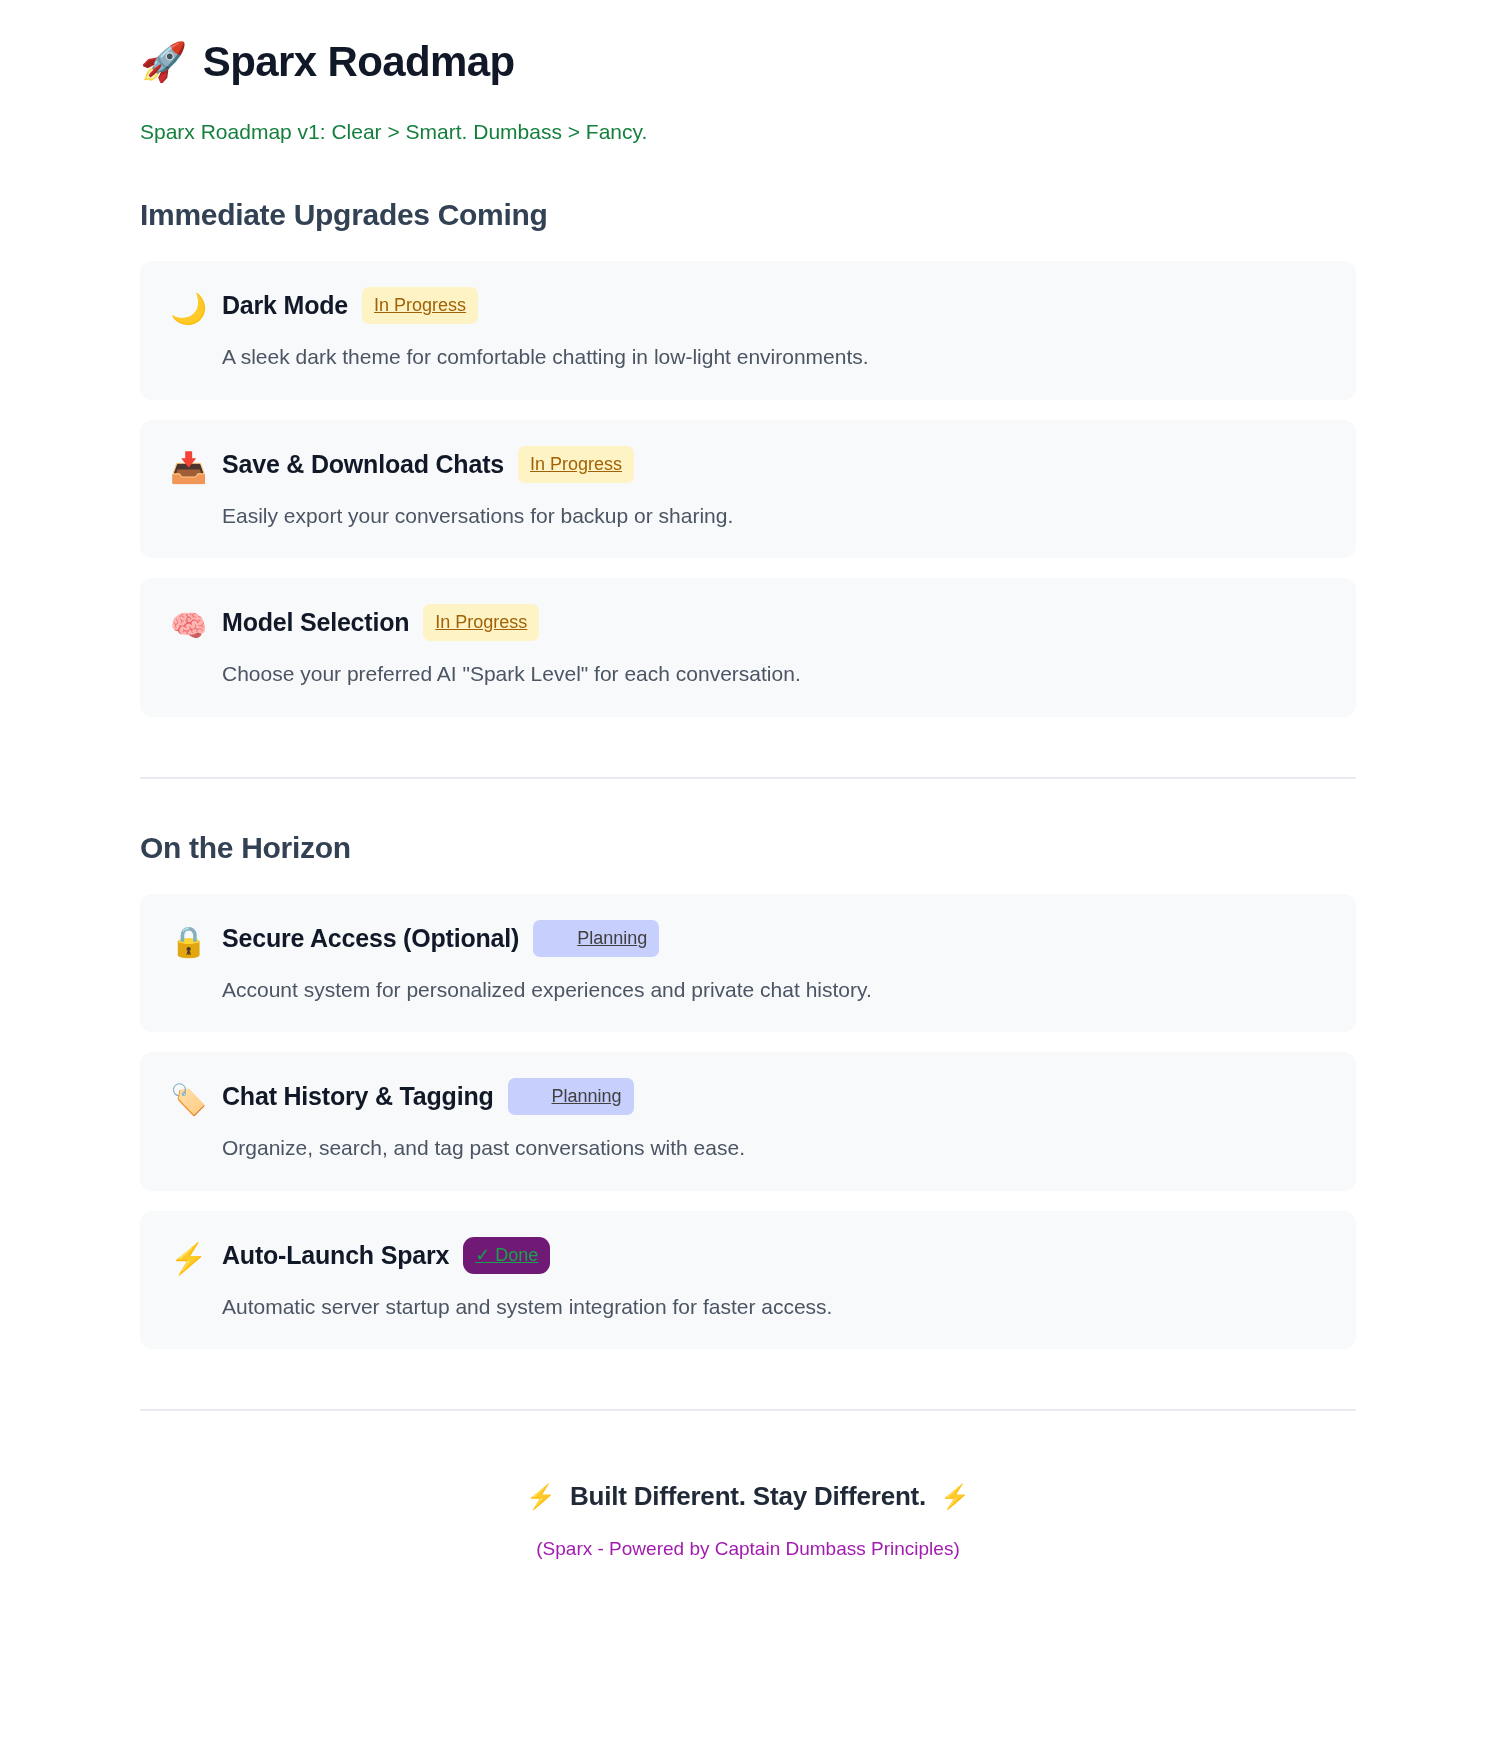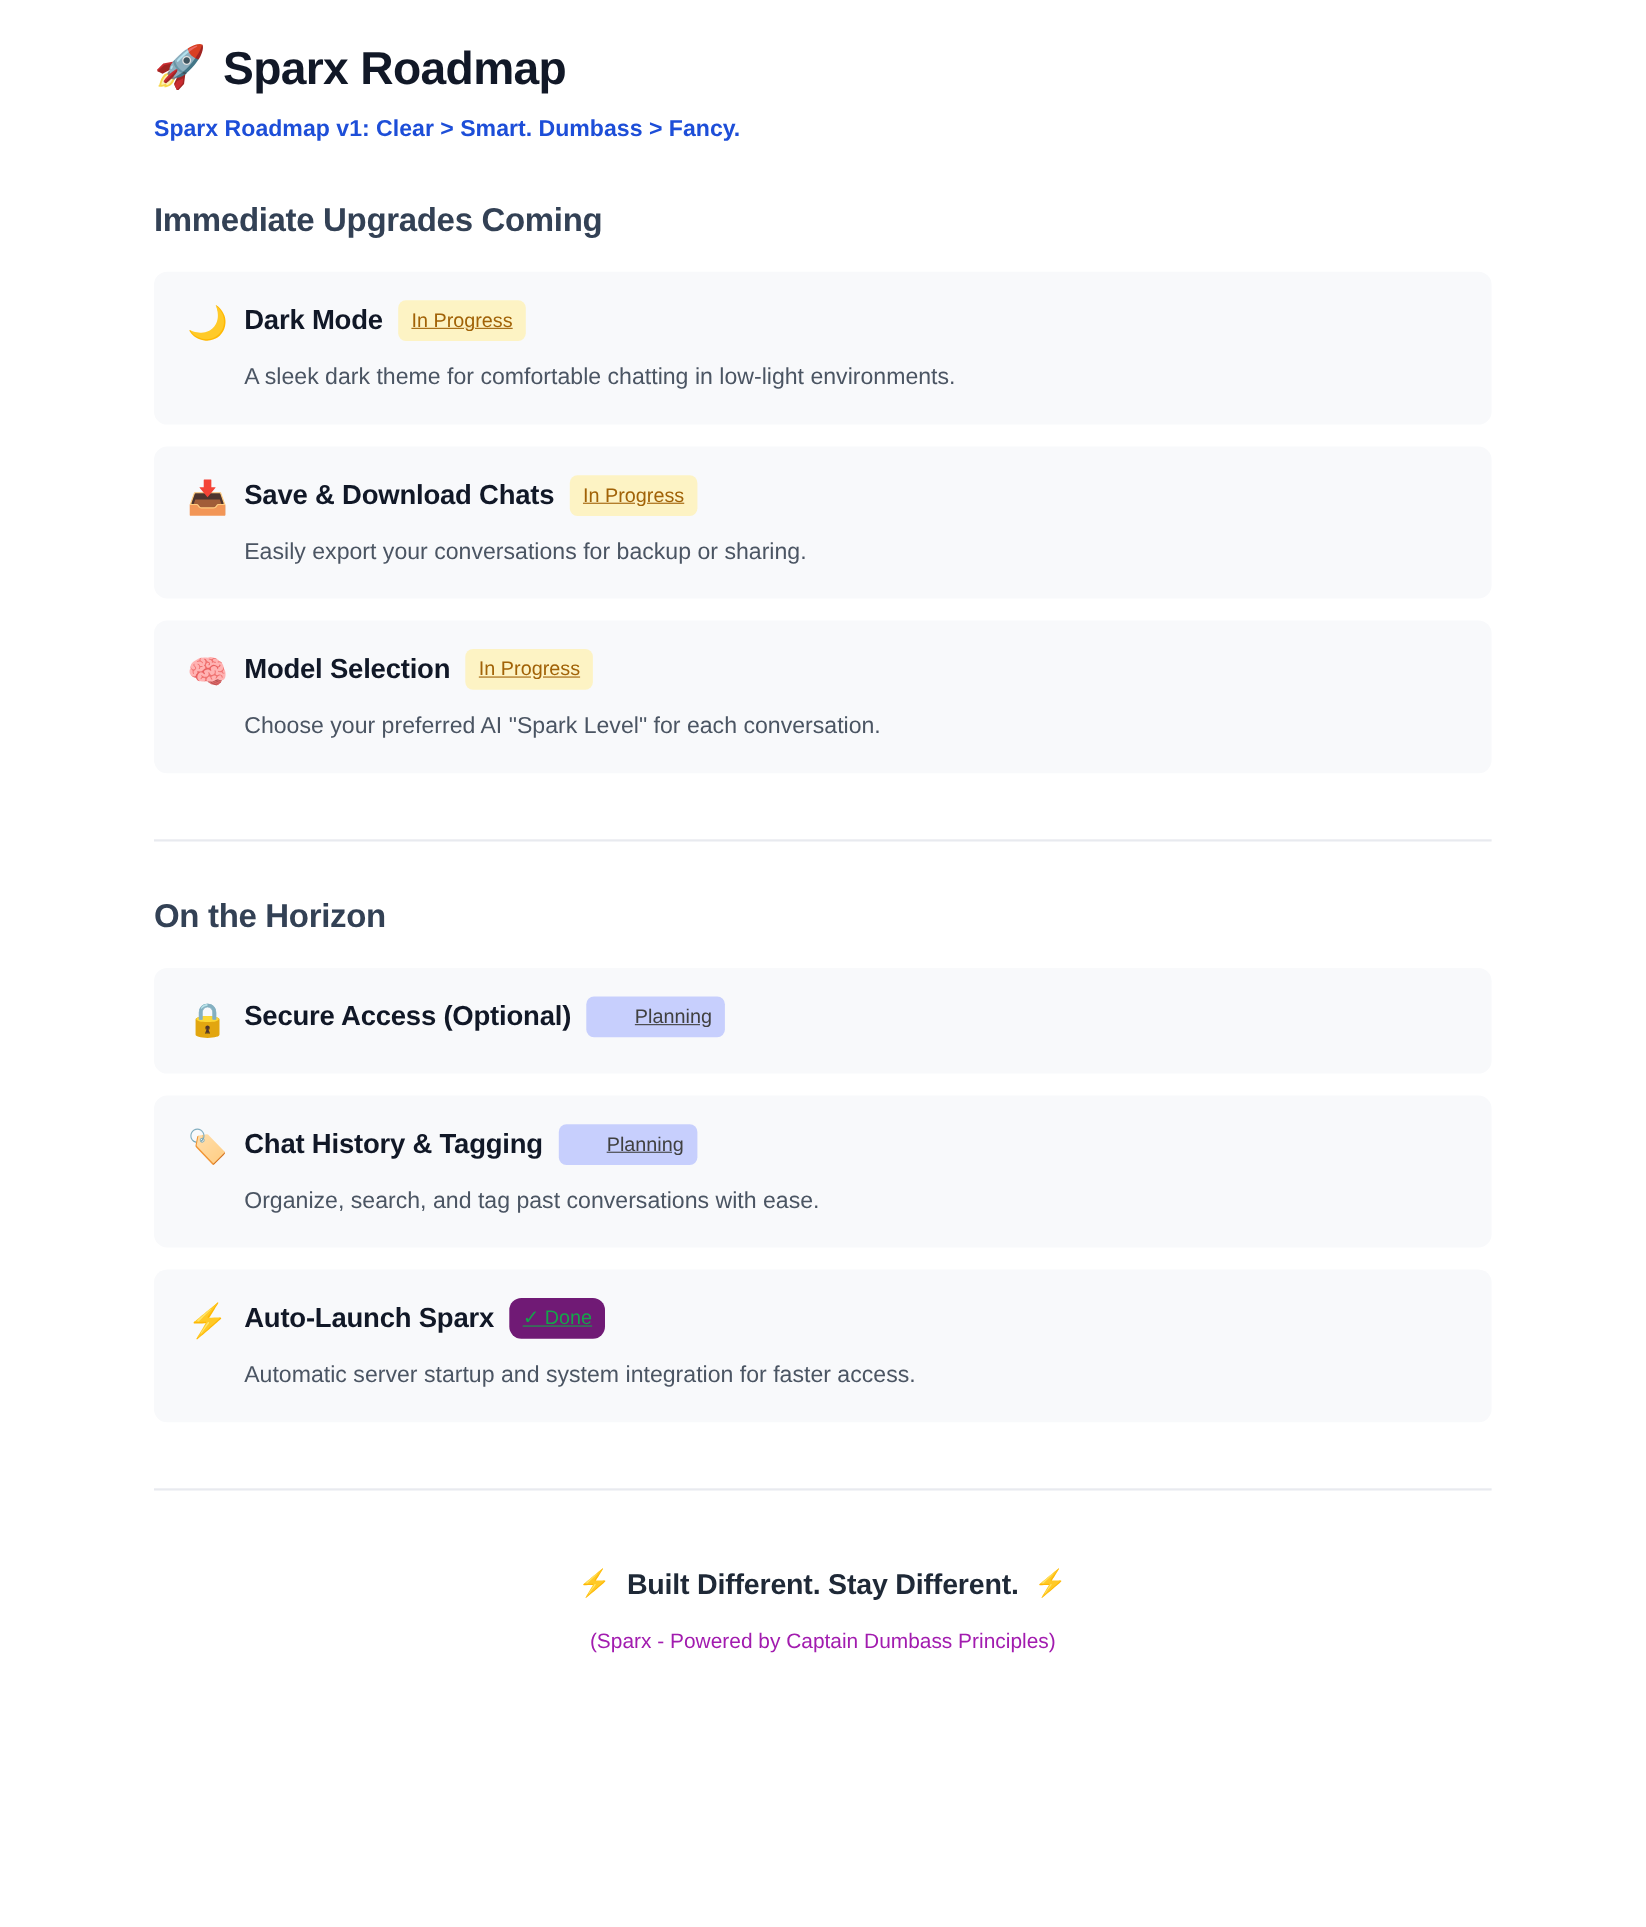--- a/index.html
+++ b/index.html
@@ -39,25 +39,25 @@
     font-weight: 700;
     letter-spacing: -0.6px;
     color: #111827;
   }
   .page-title .rocket-icon {
     font-size: 38px;
     line-height: 1;
     display: inline-block;
   }
   .subtitle {
-    margin: 14px 0 0 0;
+    margin: 28px 0 0 0;
     font-size: 21px;
     line-height: 1.4;
-    color: #1d4ed8;
-    font-weight: 700;
+    color: #15803d;
+    font-weight: 400;
   }
 
   
   .section {
     margin-top: 50px;
   }
   .section-heading {
     margin: 0 0 28px 0;
     font-size: 30px;
     line-height: 1.25;
@@ -220,20 +220,21 @@
     <div class="section">
       <h2 class="section-heading">On the Horizon</h2>
 
       <div class="card">
         <div class="card-icon">🔒</div>
         <div class="card-body">
           <div class="card-head">
             <span class="card-title">Secure Access (Optional)</span>
             <span class="badge badge-planning">Planning</span>
           </div>
+          <div class="card-desc">Account system for personalized experiences and private chat history.</div>
         </div>
       </div>
 
       <div class="card">
         <div class="card-icon">🏷️</div>
         <div class="card-body">
           <div class="card-head">
             <span class="card-title">Chat History &amp; Tagging</span>
             <span class="badge badge-planning">Planning</span>
           </div>

